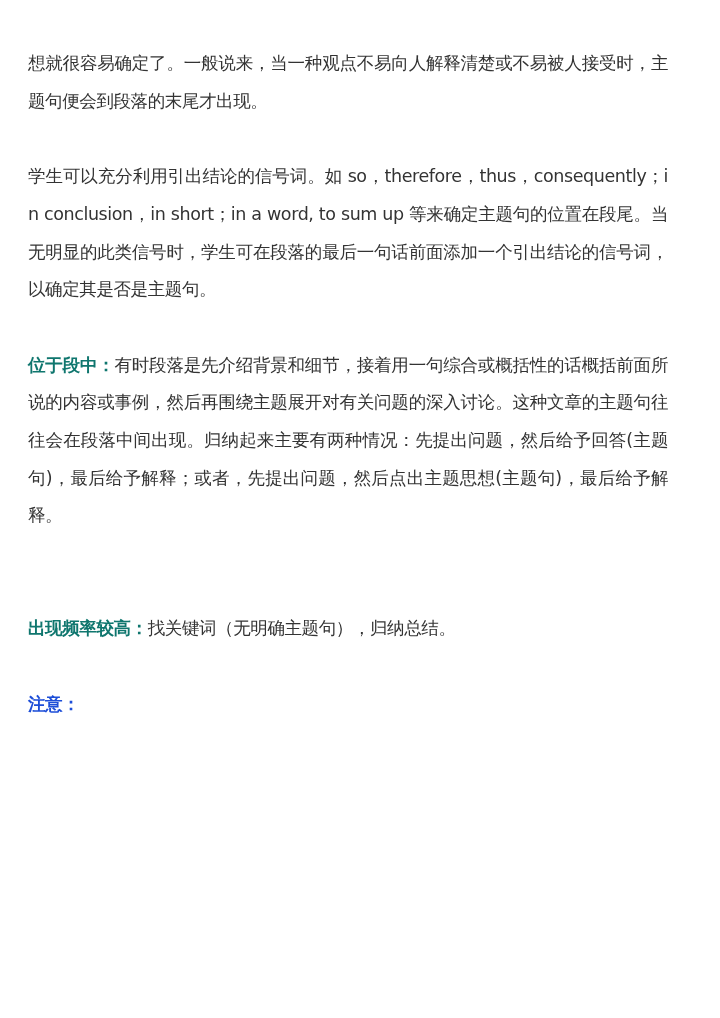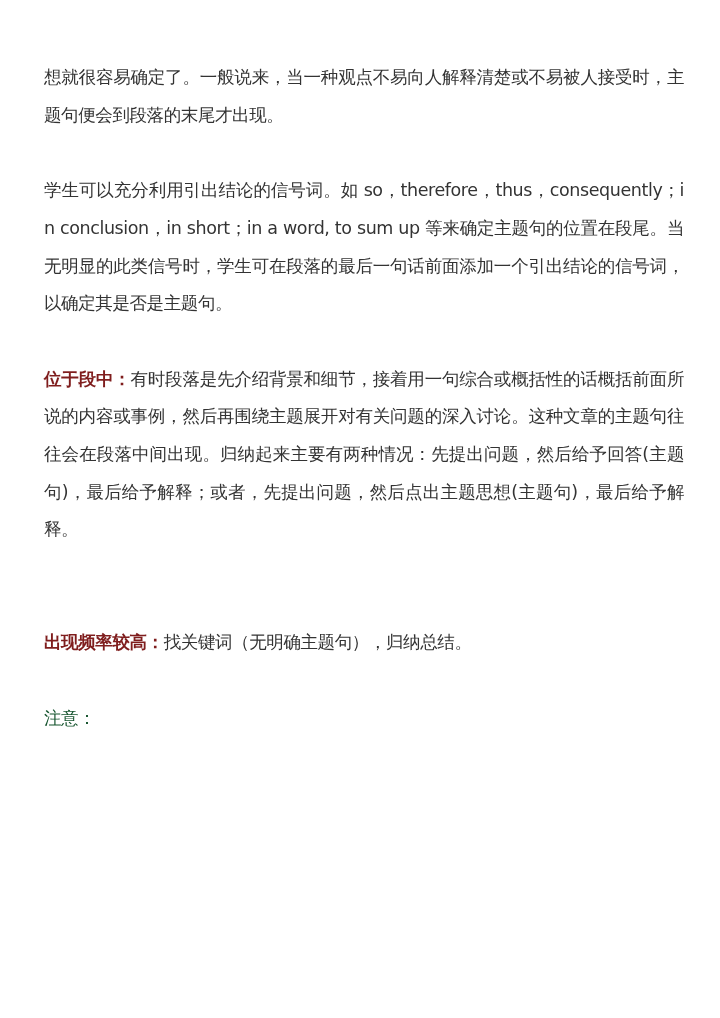--- a/index.html
+++ b/index.html
@@ -10,43 +10,42 @@
     body {
       width: 720px;
       height: 1018px;
       overflow: hidden;
       position: relative;
       font-family: "DejaVu Sans", "Liberation Sans", sans-serif;
       color: #333333;
     }
     .page {
       position: absolute;
-      left: 44px;
+      left: 28px;
       top: 45px;
       width: 640px;
-      margin-top: 14px;
     }
     .para {
       margin: 0;
       font-size: 17.5px;
       line-height: 37.7px;
       letter-spacing: -0.4px;
       text-align: justify;
       word-break: break-all;
     }
     .gap {
       height: 37.7px;
     }
     .label-blue {
-      color: #7f1d1d;
+      color: #0f766e;
       font-weight: bold;
     }
     .label-red {
-      color: #14532d;
-      font-weight: normal;
+      color: #1d4ed8;
+      font-weight: bold;
     }
   </style>
 </head>
 <body>
 
 <div class="page">
 
   <p class="para">
     <span>想就很容易确定了。一般说来，当一种观点不易向人解释清楚或不易被人接受时，主题句便会到段落的末尾才出现。</span>
   </p>

